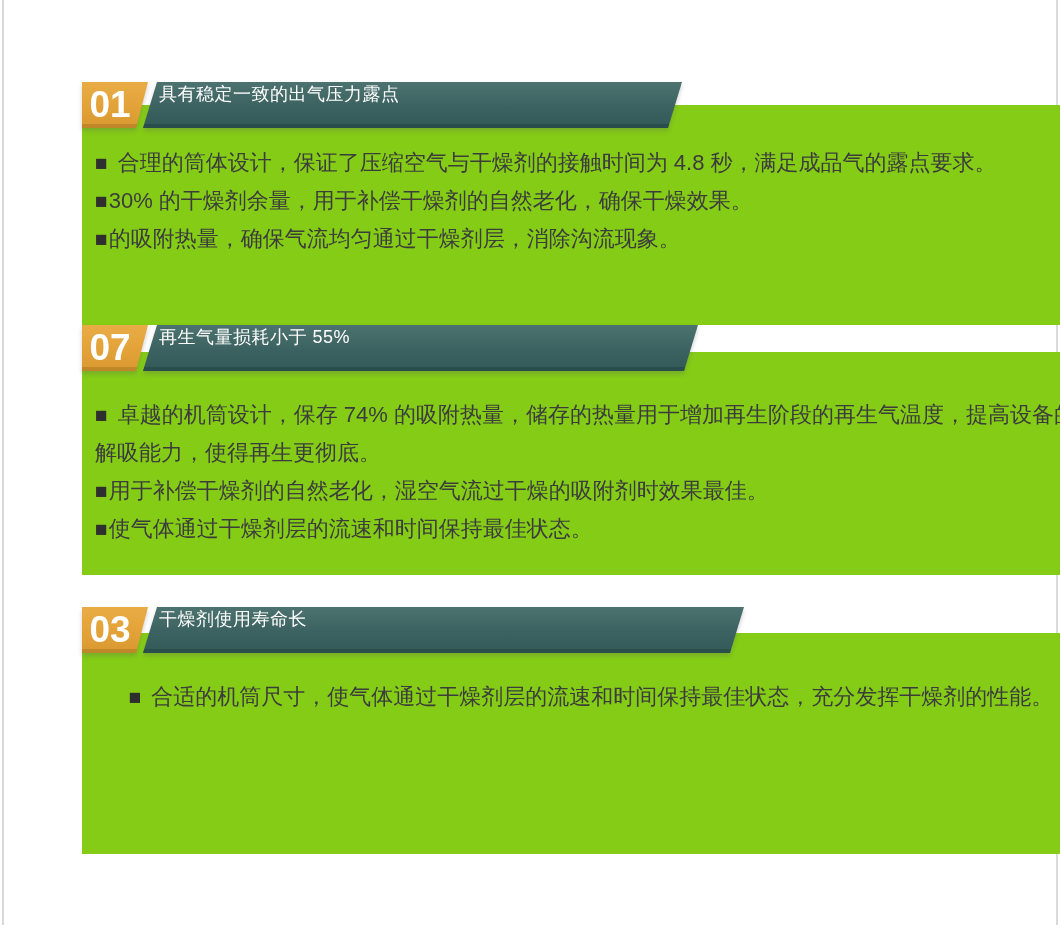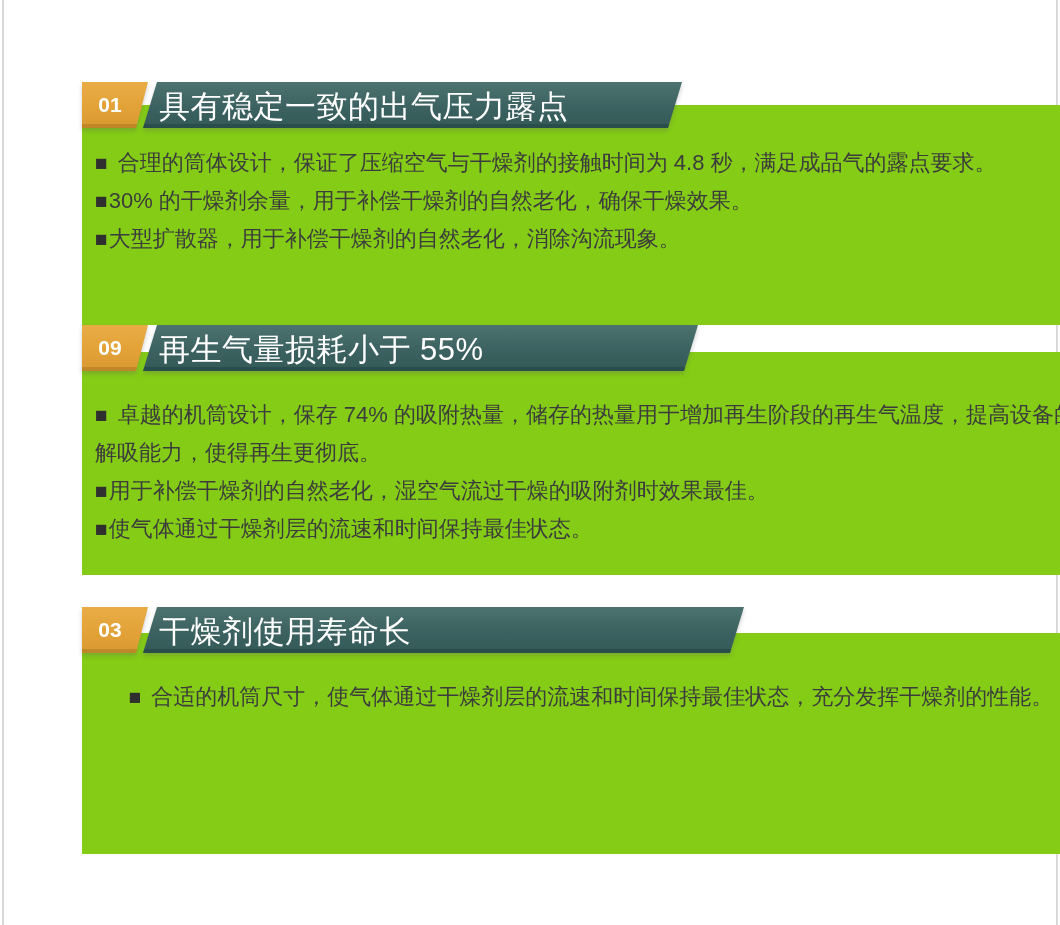--- a/index.html
+++ b/index.html
@@ -49,35 +49,35 @@
     width: 66px; height: 46px;
     background: linear-gradient(180deg, #e9ac45 0%, #e2a238 55%, #d99931 100%);
     clip-path: polygon(0 0, 100% 0, calc(100% - 12px) 100%, 0 100%);
     box-shadow: inset 0 -4px 0 rgba(80, 50, 0, 0.18);
     display: flex;
     align-items: center;
     justify-content: center;
     padding-right: 10px;
     box-sizing: border-box;
     color: #ffffff;
-    font-size: 21px;
+    font-size: 37px;
     font-weight: 700;
   }
   .title-block {
     position: absolute;
     left: 61px; right: 0; top: 0; bottom: 0;
     background: linear-gradient(180deg, #4d7370 0%, #3b6260 55%, #345a58 100%);
     clip-path: polygon(14px 0, 100% 0, calc(100% - 14px) 100%, 0 100%);
     box-shadow: inset 0 -4px 0 rgba(0, 30, 30, 0.22);
     display: flex;
-    align-items: flex-end;
+    align-items: flex-start;
     padding-left: 16px;
     box-sizing: border-box;
     color: #ffffff;
-    font-size: 31px;
+    font-size: 18px;
     letter-spacing: 0.5px;
     white-space: nowrap;
   }
   .w1 { width: 600px; }
   .w2 { width: 616px; }
   .w3 { width: 662px; margin-top: 32px; }
 
   
   .box {
     position: relative;
@@ -116,28 +116,28 @@
         <div class="num-block">
           <span>01</span>
         </div>
         <div class="title-block">
           <span>具有稳定一致的出气压力露点</span>
         </div>
       </div>
       <div class="box b1">
           <p class="feature-item spaced"><span class="bullet">■</span><span>合理的筒体设计，保证了压缩空气与干燥剂的接触时间为 4.8 秒，满足成品气的露点要求。</span></p>
           <p class="feature-item"><span class="bullet">■</span><span>30% 的干燥剂余量，用于补偿干燥剂的自然老化，确保干燥效果。</span></p>
-          <p class="feature-item"><span class="bullet">■</span><span>大型扩散器，用于补偿干燥剂的自然老化，消除沟流现象。</span></p>
+          <p class="feature-item"><span class="bullet">■</span><span>的吸附热量，确保气流均匀通过干燥剂层，消除沟流现象。</span></p>
         </div>
     </div>
 
     <div class="section">
       <div class="banner w2">
         <div class="num-block">
-          <span>09</span>
+          <span>07</span>
         </div>
         <div class="title-block">
           <span>再生气量损耗小于 55%</span>
         </div>
       </div>
       <div class="box b2">
           <p class="feature-item spaced"><span class="bullet">■</span><span>卓越的机筒设计，保存 74% 的吸附热量，储存的热量用于增加再生阶段的再生气温度，提高设备的解吸能力，使得再生更彻底。</span></p>
           <p class="feature-item"><span class="bullet">■</span><span>用于补偿干燥剂的自然老化，湿空气流过干燥的吸附剂时效果最佳。</span></p>
           <p class="feature-item"><span class="bullet">■</span><span>使气体通过干燥剂层的流速和时间保持最佳状态。</span></p>
         </div>

